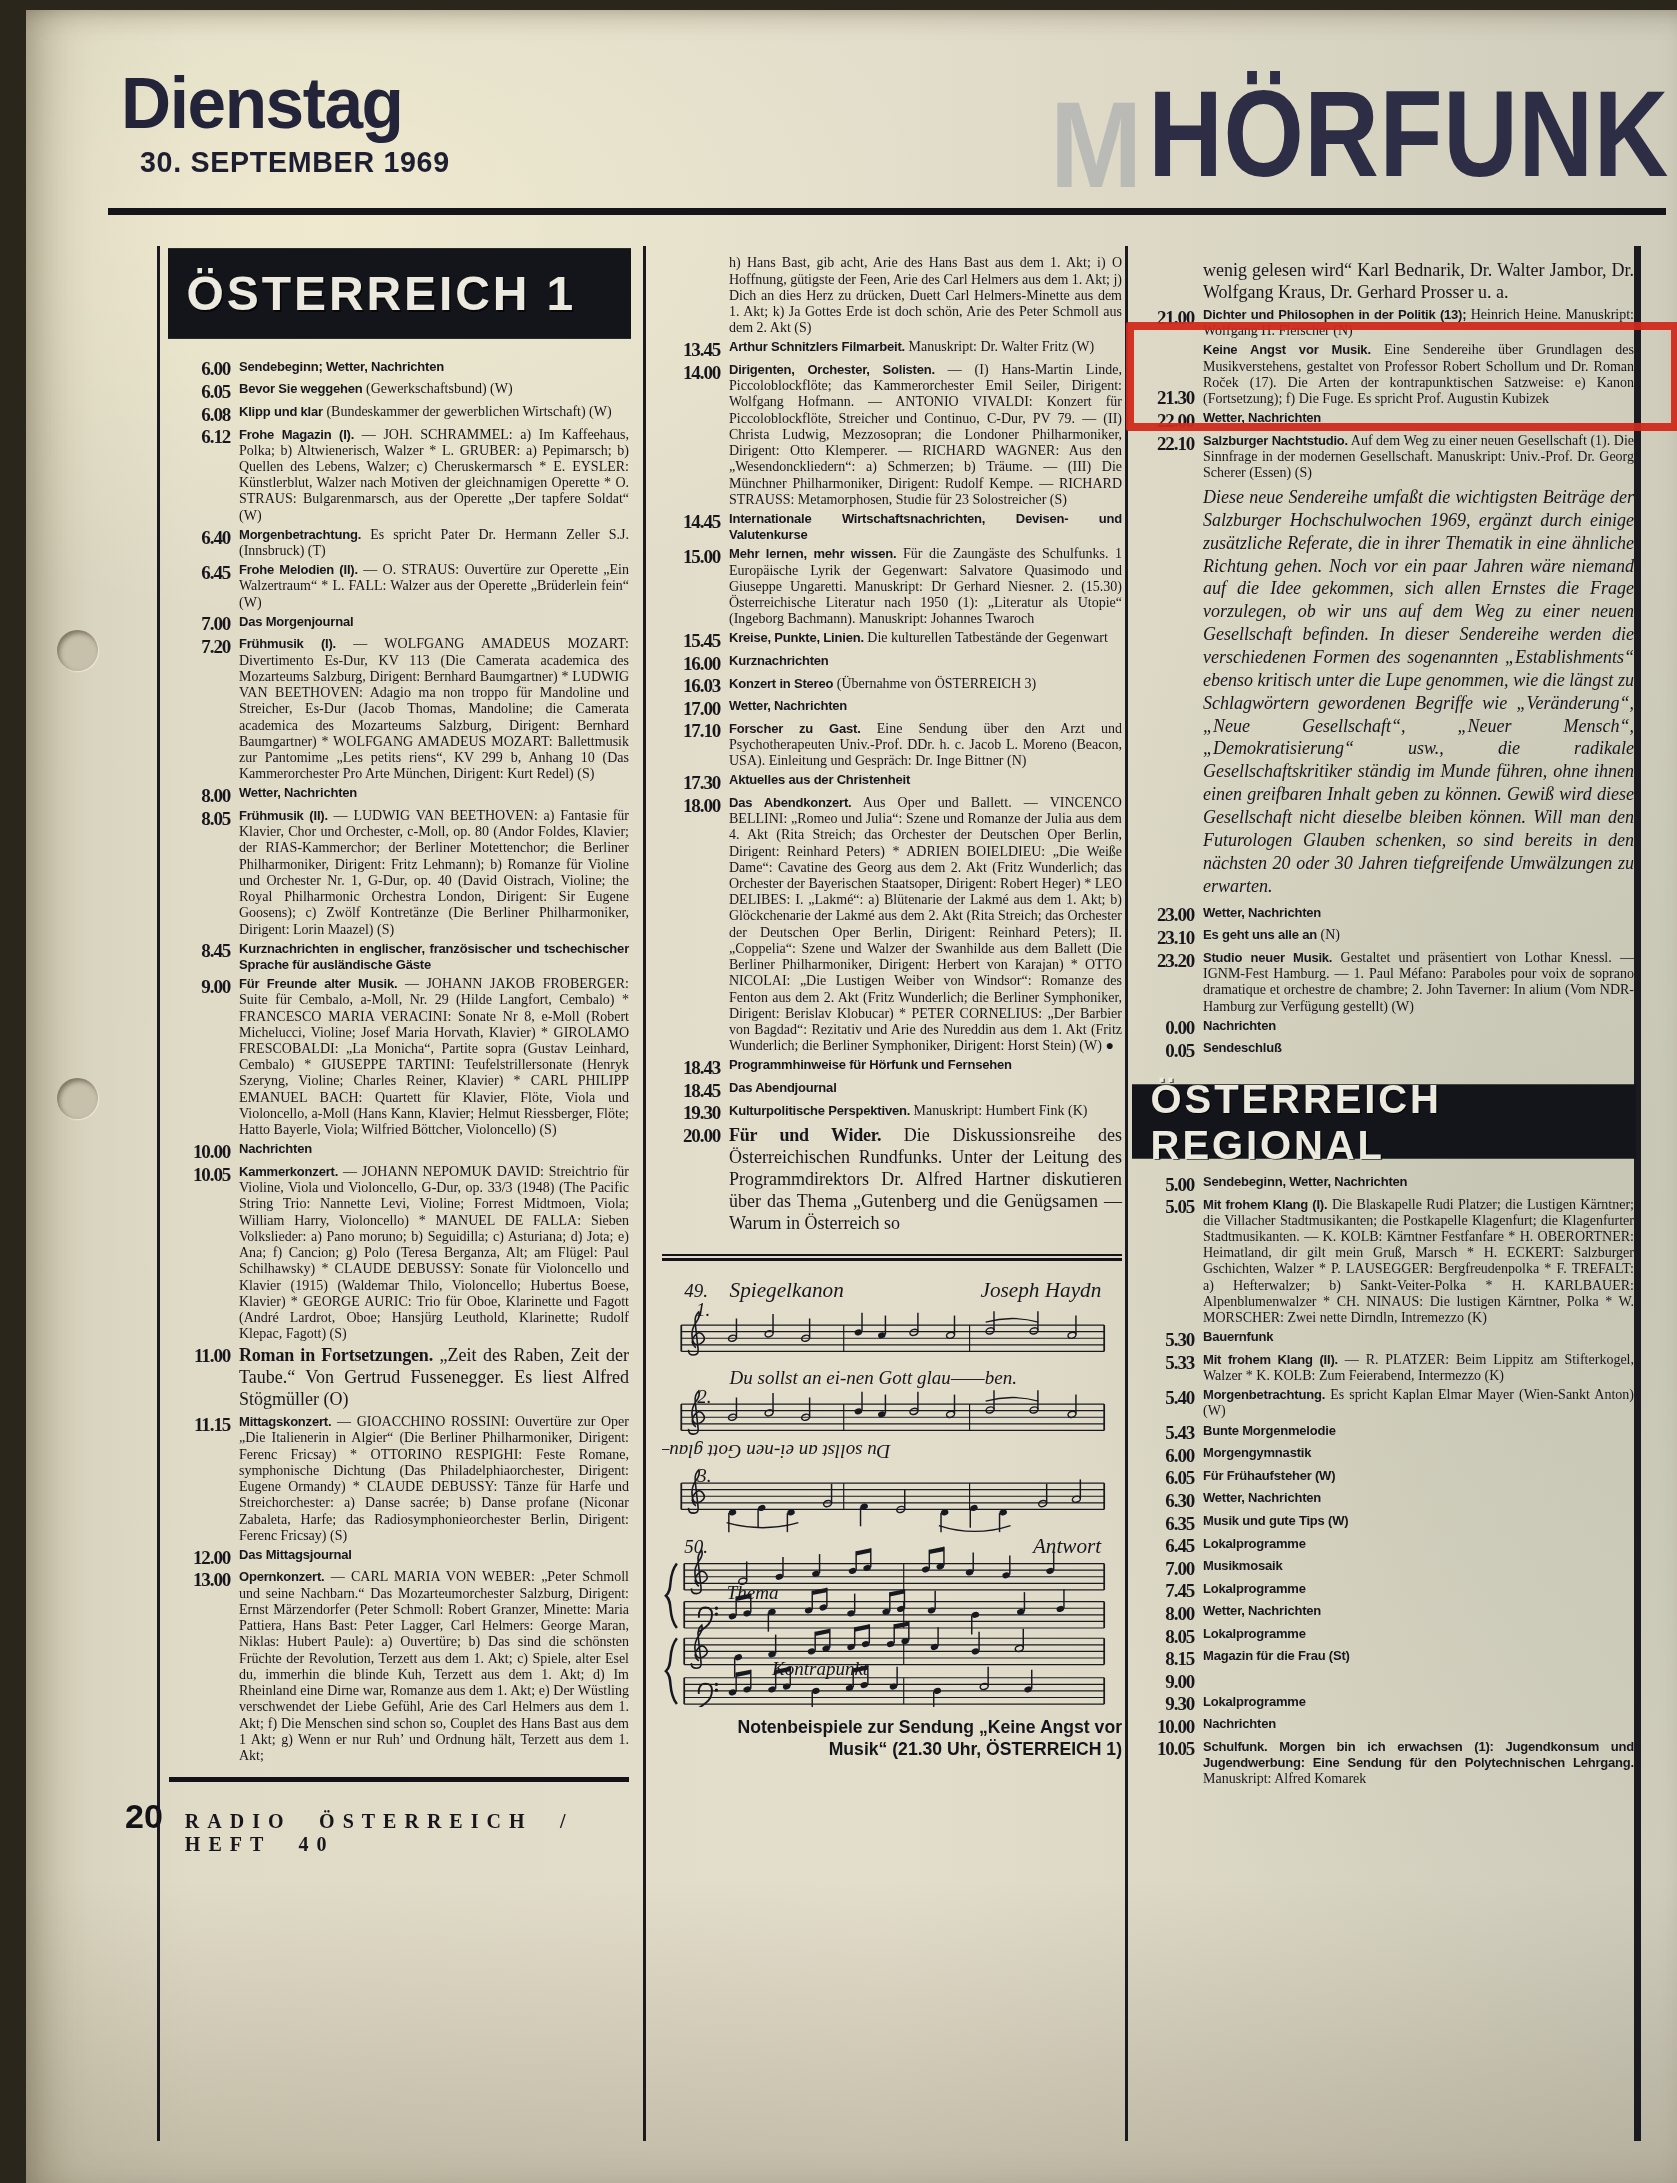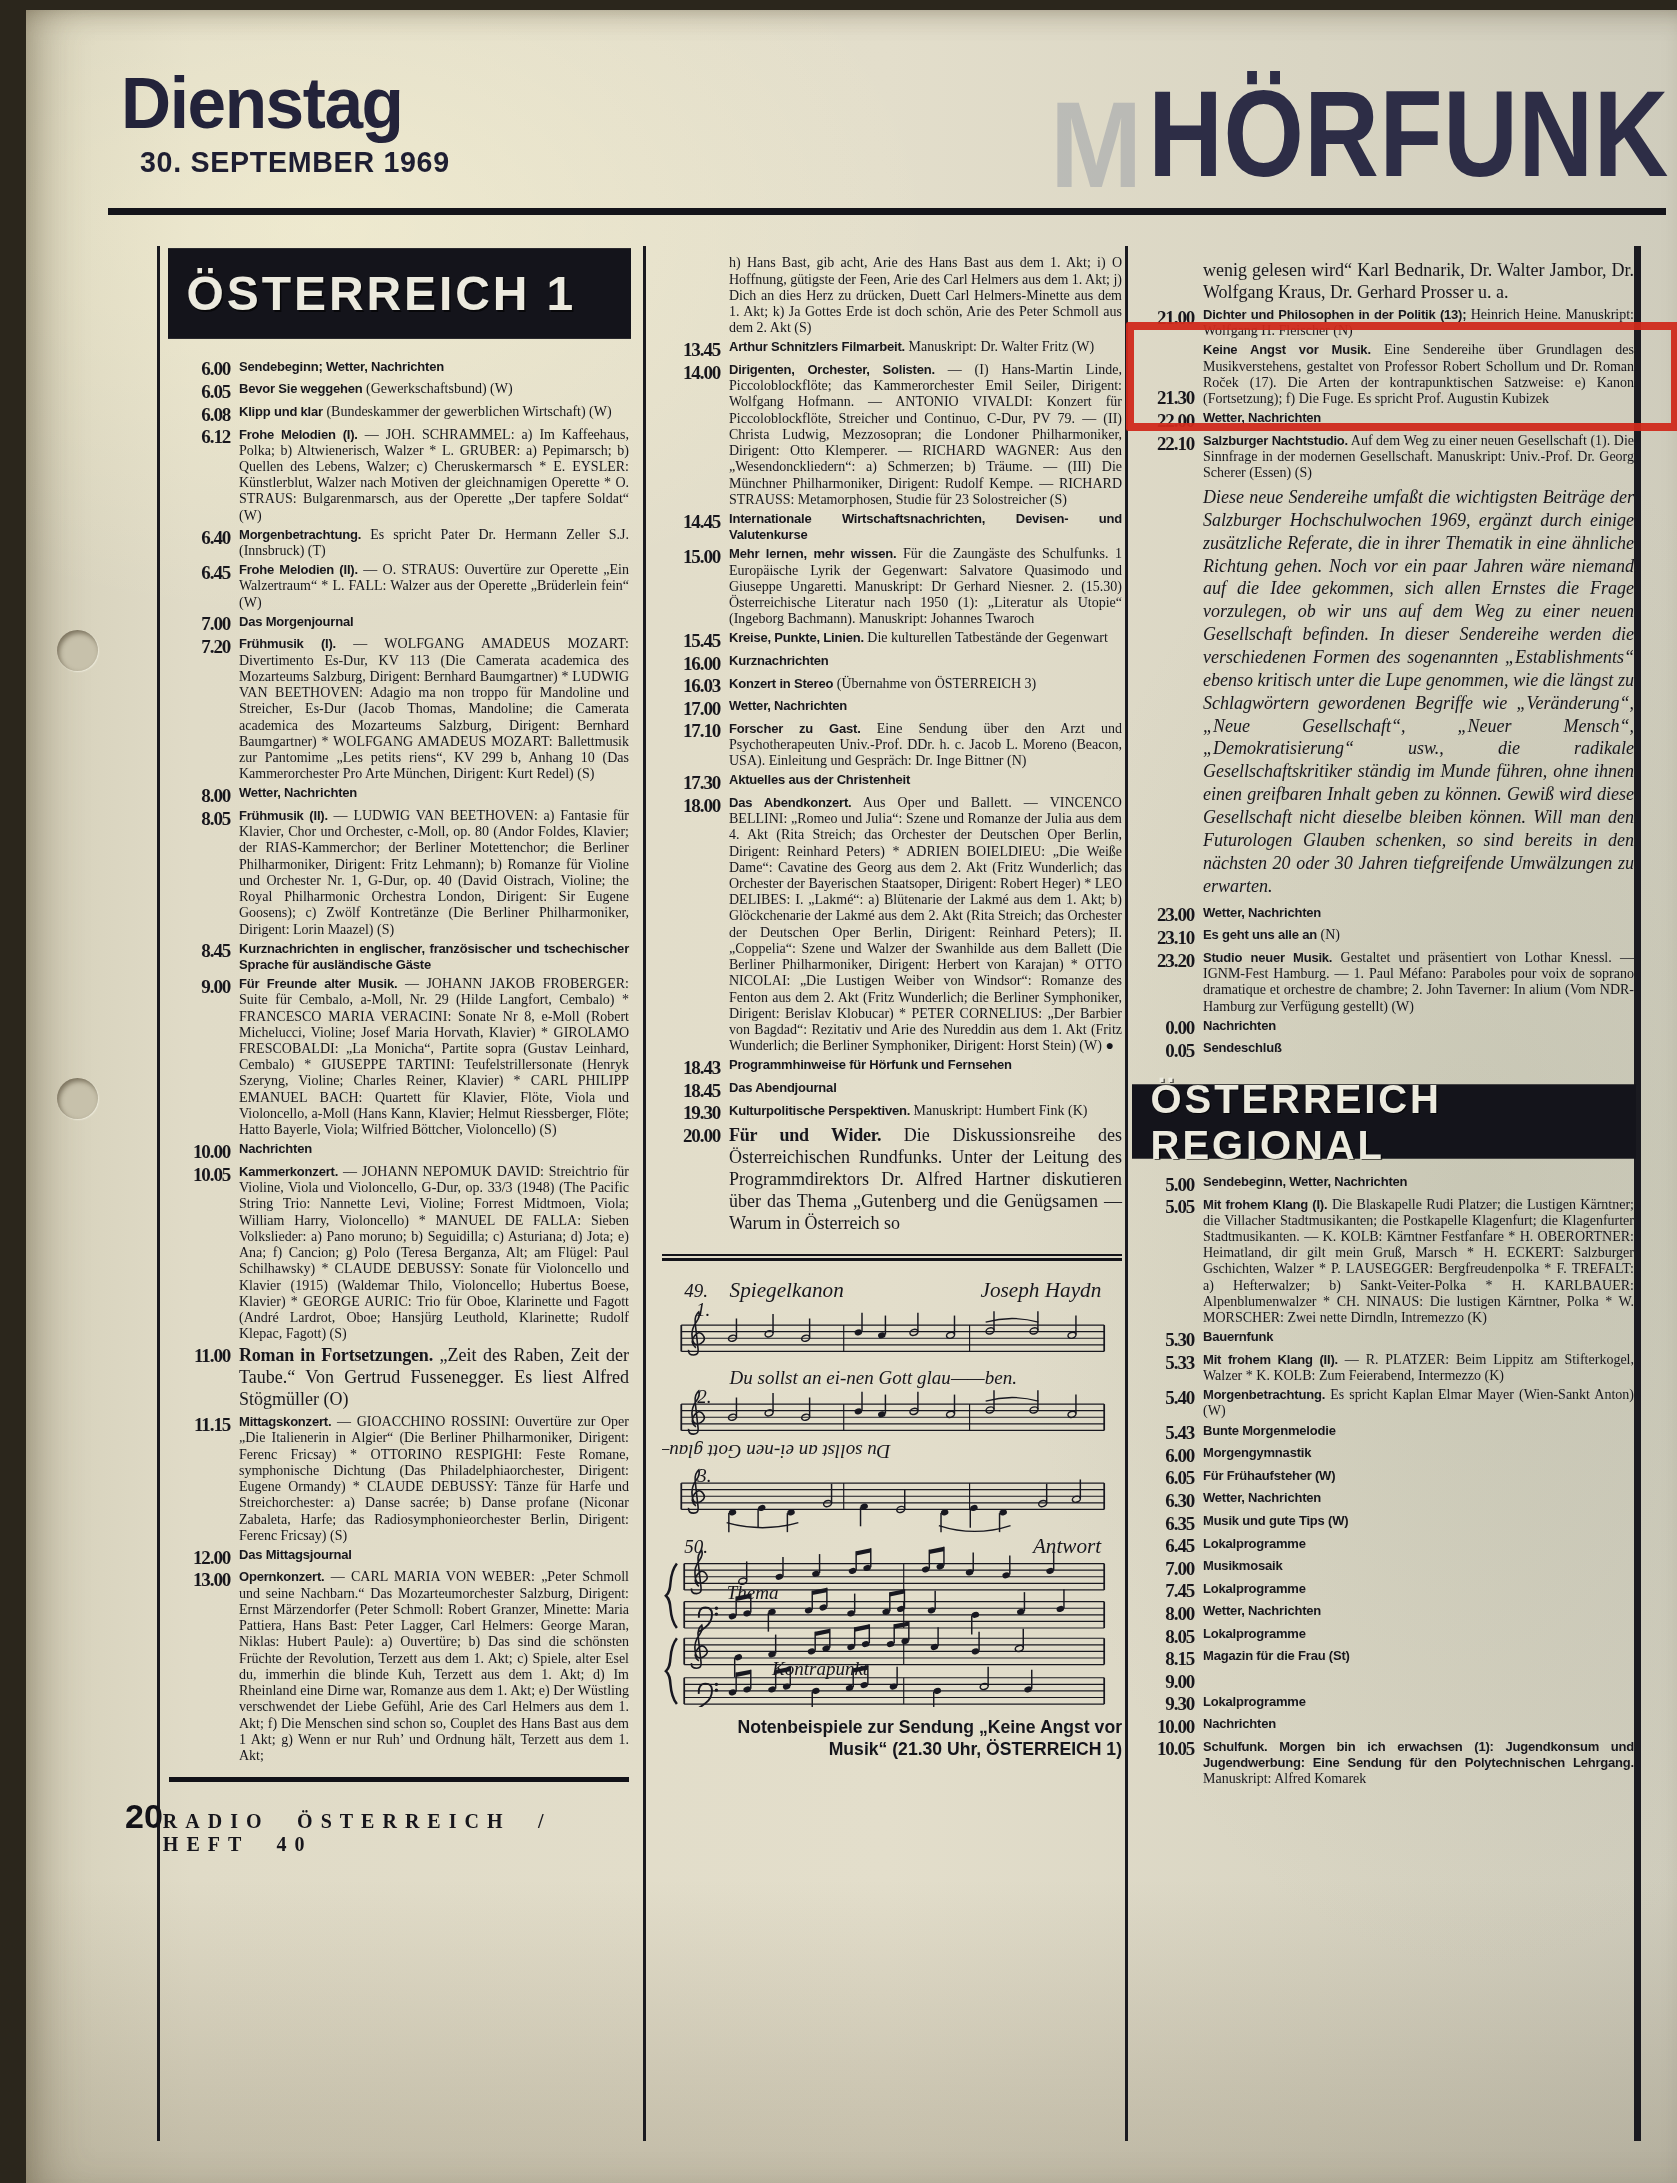--- a/index.html
+++ b/index.html
@@ -44,21 +44,21 @@
   .bt{font:bold 13px/1.16 "Liberation Sans","DejaVu Sans",sans-serif;letter-spacing:-0.2px;}
   .lg .body{font-size:18px;line-height:1.22;}
   .lg .bt{font:bold 18px/1.22 "Liberation Serif","DejaVu Serif",serif;margin-top:24px;}
   .redboxed{position:relative;align-items:flex-end;}
   .redboxed::after{content:"";position:absolute;left:-10.3px;right:-45px;top:-20px;bottom:-23.4px;
     border:8.8px solid rgba(208,42,28,.95);border-radius:2.2px;pointer-events:none;}
   .essay{margin:4.4px 0 7.3px 67px;font:italic 18px/1.27 "Liberation Serif","DejaVu Serif",serif;
     text-align:justify;color:#17161c;}
   
   .f-rule{height:4.4px;background:#121218;margin:13px 0 8.8px -2.9px;box-shadow:0 6.6px 0 -5.1px #121218;}
-  .footer{display:flex;align-items:baseline;margin-left:-47px;}
+  .footer{display:flex;align-items:baseline;gap:22px;margin-left:-47px;}
   .pageno{font:bold 34px "Liberation Sans","DejaVu Sans",sans-serif;color:#121218;}
   .journal{font:bold 20px "Liberation Serif","DejaVu Serif",serif;letter-spacing:8px;word-spacing:14.6px;margin-top:20px;}
   
   .musichead{height:6.6px;margin:19px 0 7.3px;
     background:linear-gradient(#14141a 0 2.2px, transparent 2.2px 4.4px, #14141a 4.4px 6.6px);}
   .mtext{font:italic 26px "Liberation Serif","DejaVu Serif",serif;fill:#17161c;}
   .mtext.big{font-size:29px;}
   .mcaption{margin-top:7.3px;text-align:right;font:bold 17.6px/1.25 "Liberation Sans","DejaVu Sans",sans-serif;color:#15151c;}
 </style>
 </head>
@@ -90,21 +90,21 @@
         <div class="entry">
           <div class="time">6.05</div>
           <div class="body"><b class="bt">Bevor Sie weggehen</b> (Gewerkschaftsbund) (W)</div>
         </div>
         <div class="entry">
           <div class="time">6.08</div>
           <div class="body"><b class="bt">Klipp und klar</b> (Bundeskammer der gewerblichen Wirtschaft) (W)</div>
         </div>
         <div class="entry">
           <div class="time">6.12</div>
-          <div class="body"><b class="bt">Frohe Melodien (I).</b> — JOH. SCHRAMMEL: a) Im Kaffeehaus, Polka; b) Altwienerisch, Walzer * L. GRUBER: a) Pepimarsch; b) Quellen des Lebens, Walzer; c) Cheruskermarsch * E. EYSLER: Künstlerblut, Walzer nach Motiven der gleichnamigen Operette * O. STRAUS: Bulgarenmarsch, aus der Operette „Der tapfere Soldat“ (W)</div>
+          <div class="body"><b class="bt">Frohe Magazin (I).</b> — JOH. SCHRAMMEL: a) Im Kaffeehaus, Polka; b) Altwienerisch, Walzer * L. GRUBER: a) Pepimarsch; b) Quellen des Lebens, Walzer; c) Cheruskermarsch * E. EYSLER: Künstlerblut, Walzer nach Motiven der gleichnamigen Operette * O. STRAUS: Bulgarenmarsch, aus der Operette „Der tapfere Soldat“ (W)</div>
         </div>
         <div class="entry">
           <div class="time">6.40</div>
           <div class="body"><b class="bt">Morgenbetrachtung.</b> Es spricht Pater Dr. Hermann Zeller S.J. (Innsbruck) (T)</div>
         </div>
         <div class="entry">
           <div class="time">6.45</div>
           <div class="body"><b class="bt">Frohe Melodien (II).</b> — O. STRAUS: Ouvertüre zur Operette „Ein Walzertraum“ * L. FALL: Walzer aus der Operette „Brüderlein fein“ (W)</div>
         </div>
         <div class="entry">

